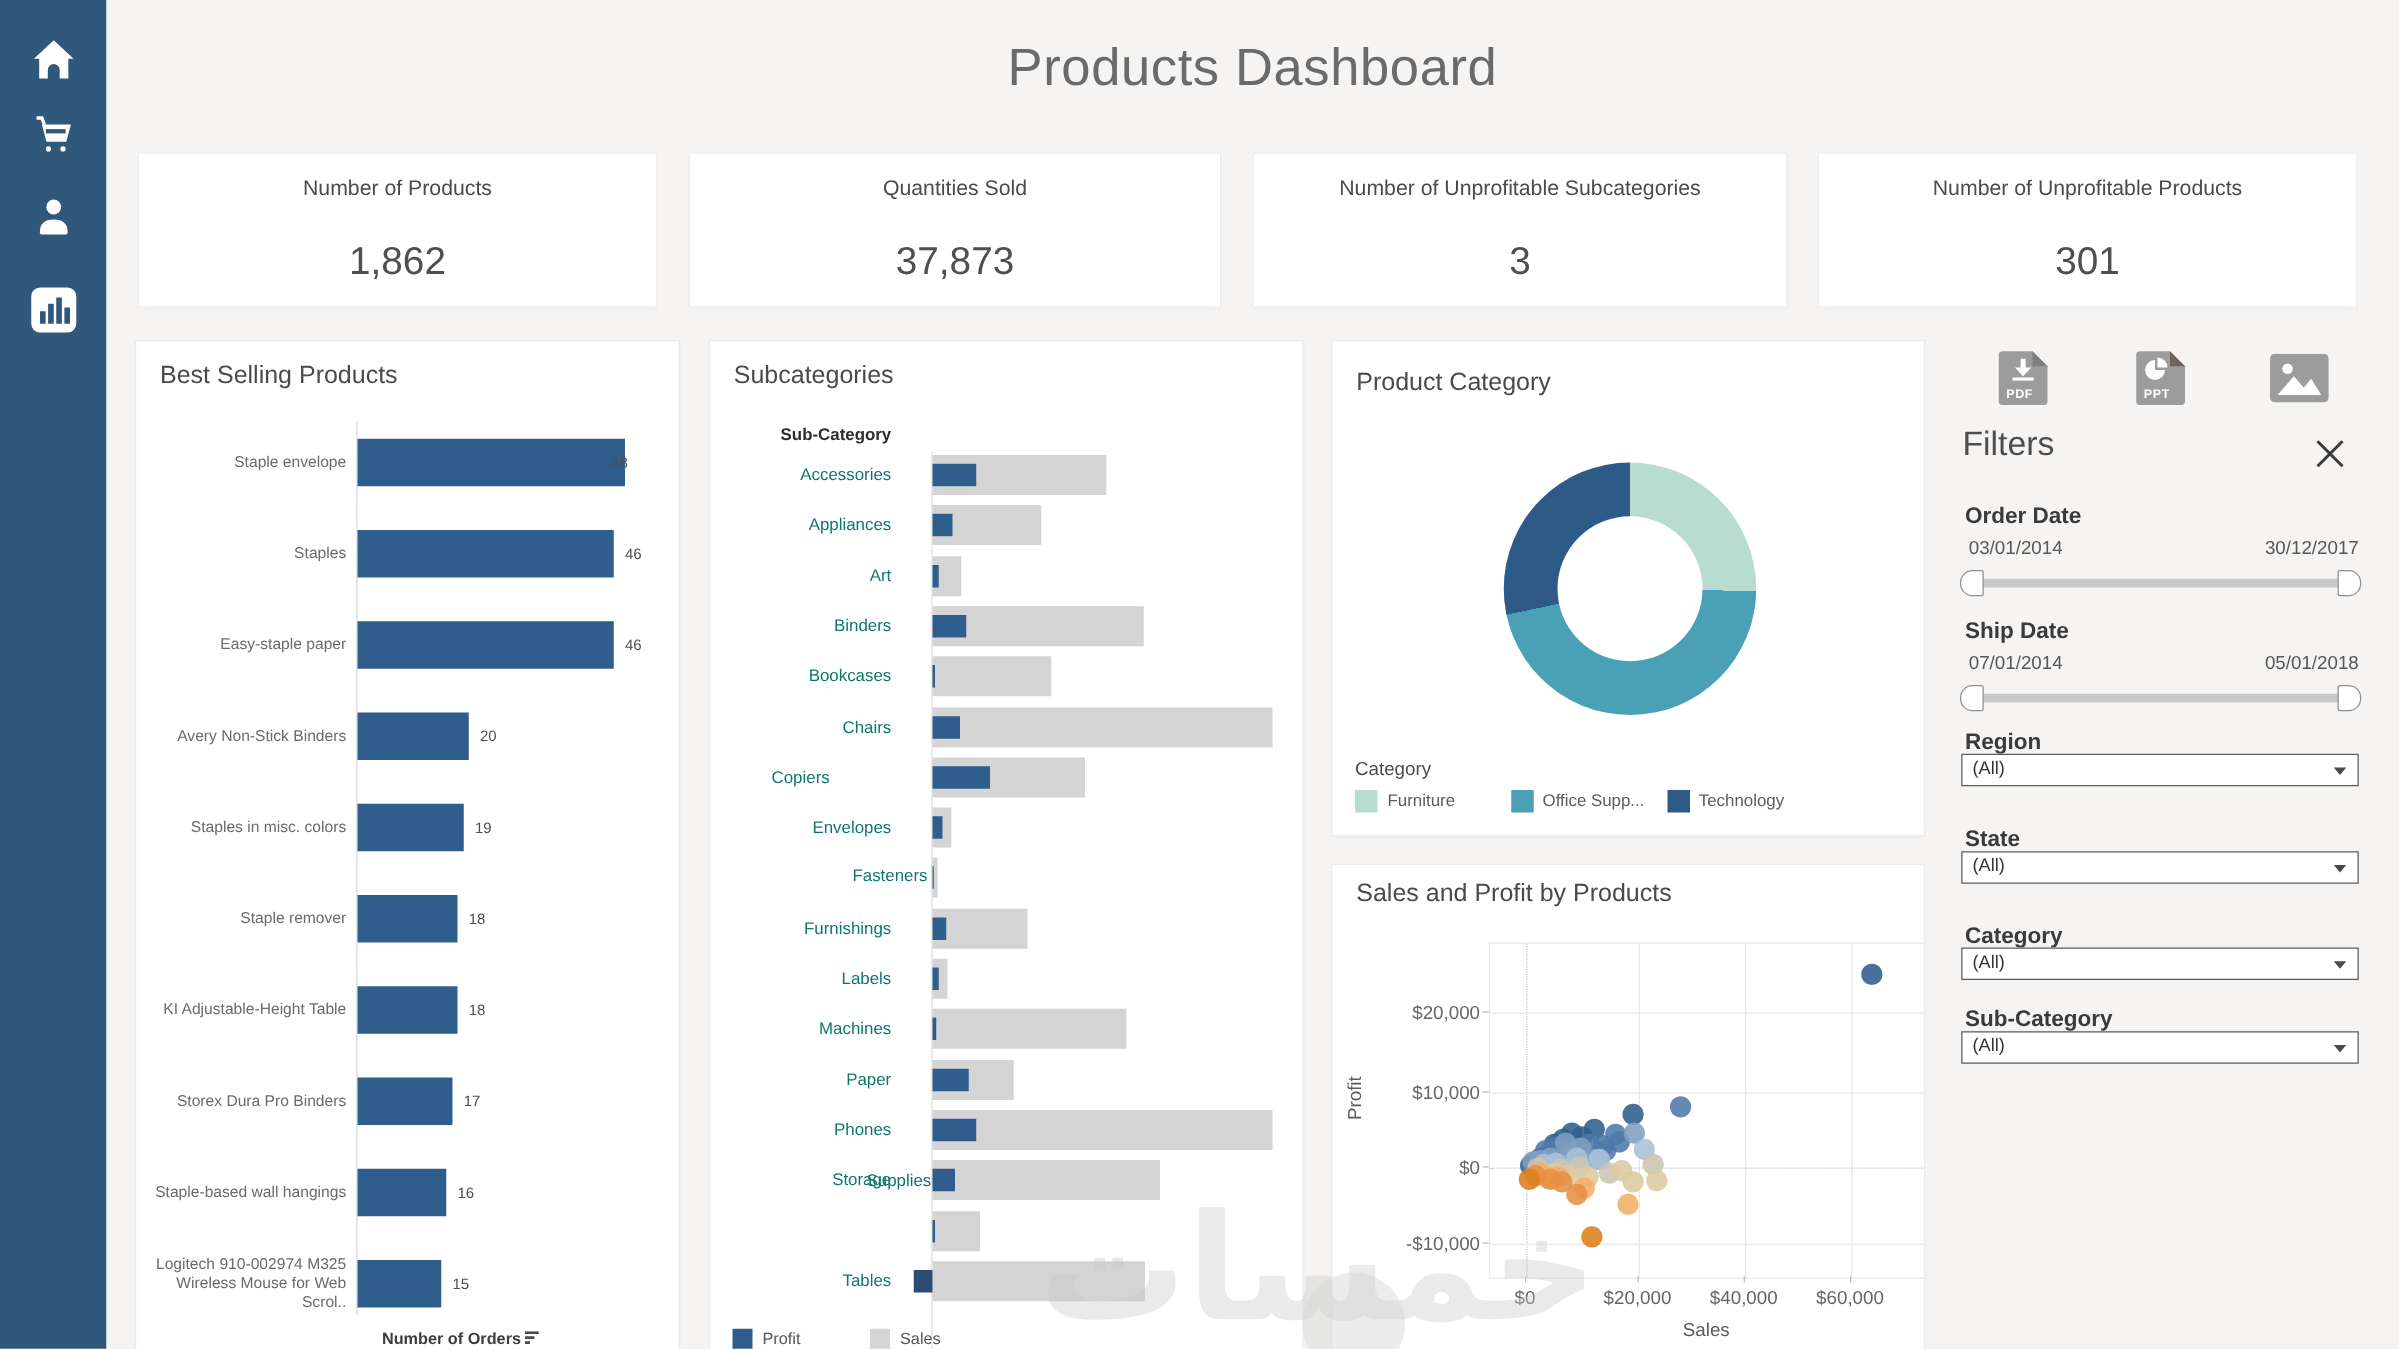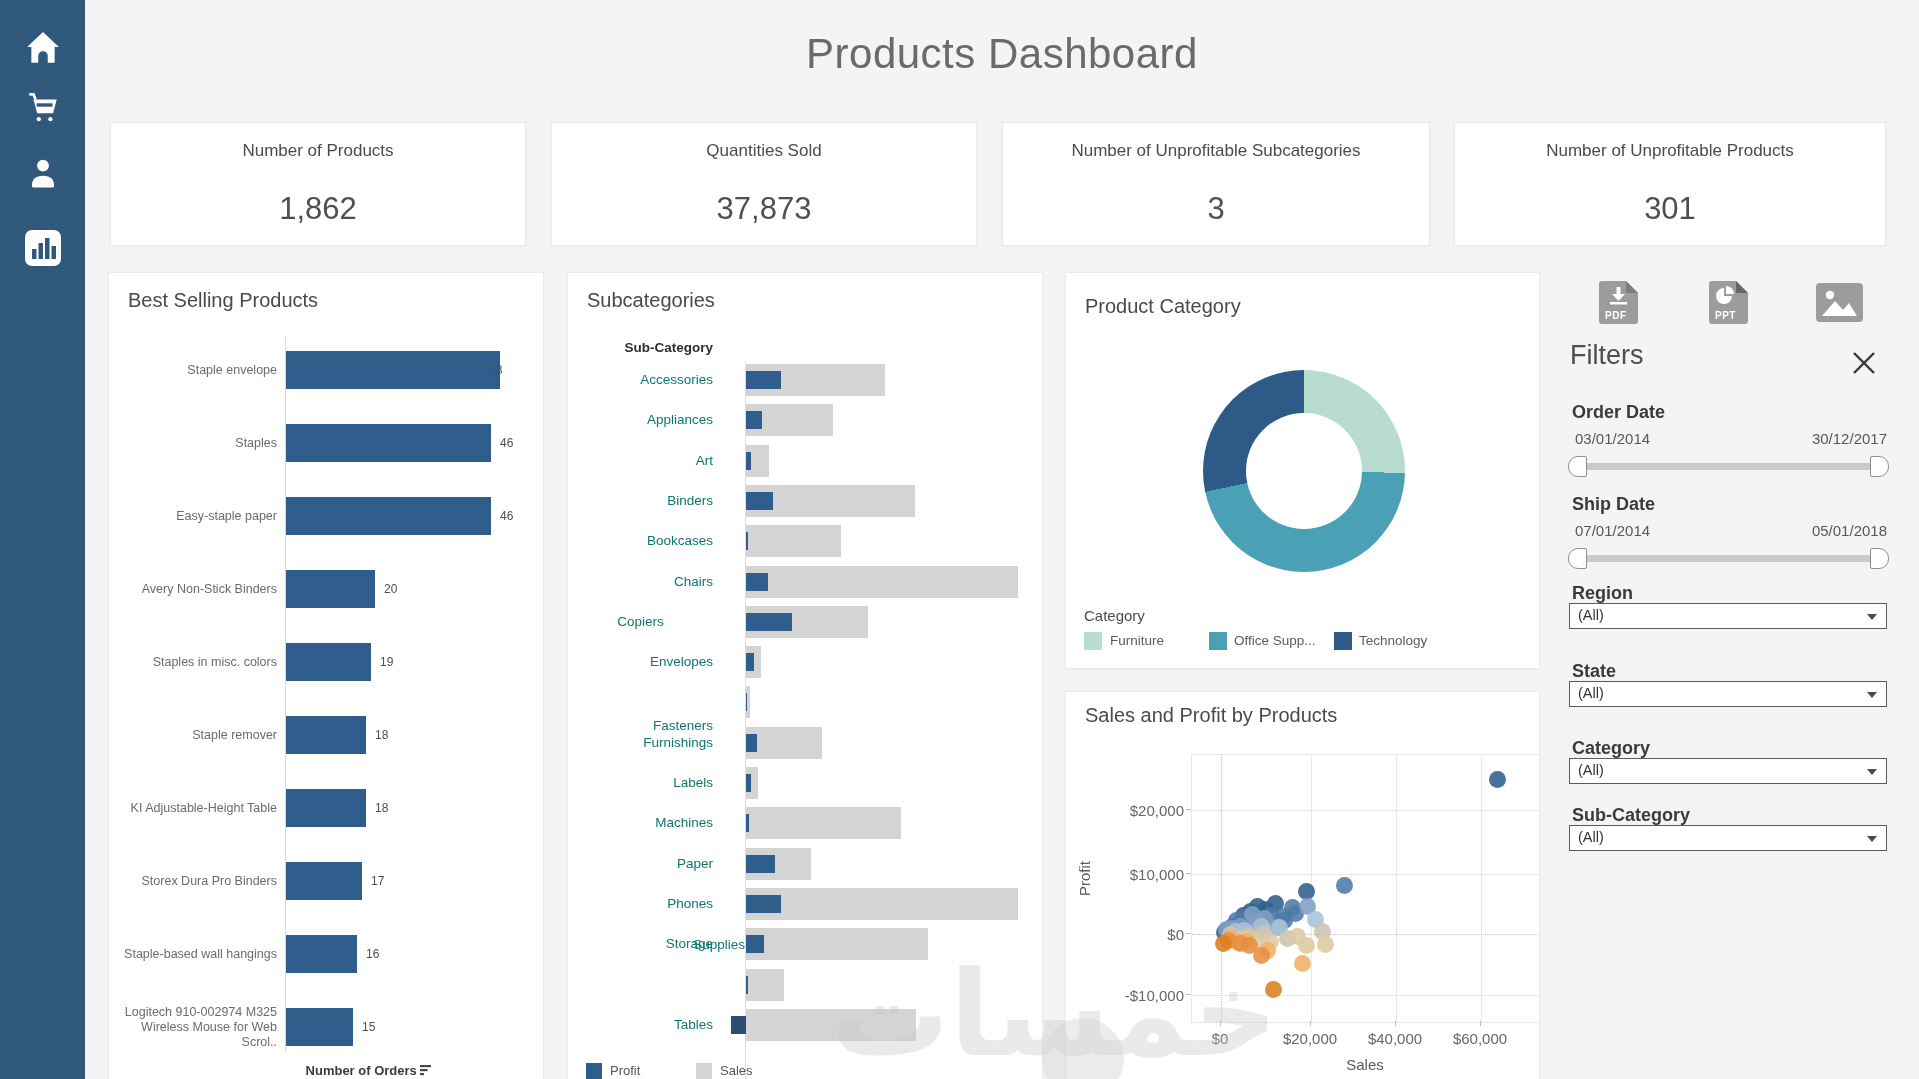--- a/index.html
+++ b/index.html
@@ -238,21 +238,21 @@
         <div class="sub-blue" style="top: 259.2px; width: 2px; left: 178px; background: rgb(48, 94, 140);"></div>
         <div class="sub-label" style="top: 299.5px;">Chairs</div>
         <div class="sub-gray" style="left: 178px; top: 292.5px; width: 272px; background: rgb(212, 212, 212);"></div>
         <div class="sub-blue" style="top: 299.5px; width: 22px; left: 178px; background: rgb(48, 94, 140);"></div>
         <div class="sub-label" style="top: 339.8px; text-align: center;">Copiers</div>
         <div class="sub-gray" style="left: 178px; top: 332.8px; width: 122px; background: rgb(212, 212, 212);"></div>
         <div class="sub-blue" style="top: 339.8px; width: 46px; left: 178px; background: rgb(48, 94, 140);"></div>
         <div class="sub-label" style="top: 380.1px;">Envelopes</div>
         <div class="sub-gray" style="left: 178px; top: 373.1px; width: 15px; background: rgb(212, 212, 212);"></div>
         <div class="sub-blue" style="top: 380.1px; width: 8px; left: 178px; background: rgb(48, 94, 140);"></div>
-        <div class="sub-label" style="top: 444px;">Fasteners</div>
+        <div class="sub-label" style="top: 419px; margin-left: 29px;">Fasteners</div>
         <div class="sub-gray" style="left: 178px; top: 413.4px; width: 4px; background: rgb(212, 212, 212);"></div>
         <div class="sub-blue" style="top: 420.4px; width: 1px; left: 178px; background: rgb(48, 94, 140);"></div>
         <div class="sub-label" style="top: 460.7px;">Furnishings</div>
         <div class="sub-gray" style="left: 178px; top: 453.7px; width: 76px; background: rgb(212, 212, 212);"></div>
         <div class="sub-blue" style="top: 460.7px; width: 11px; left: 178px; background: rgb(48, 94, 140);"></div>
         <div class="sub-label" style="top: 501px;">Labels</div>
         <div class="sub-gray" style="left: 178px; top: 494px; width: 12px; background: rgb(212, 212, 212);"></div>
         <div class="sub-blue" style="top: 501px; width: 5px; left: 178px; background: rgb(48, 94, 140);"></div>
         <div class="sub-label" style="top: 541.3px;">Machines</div>
         <div class="sub-gray" style="left: 178px; top: 534.3px; width: 155px; background: rgb(212, 212, 212);"></div>

